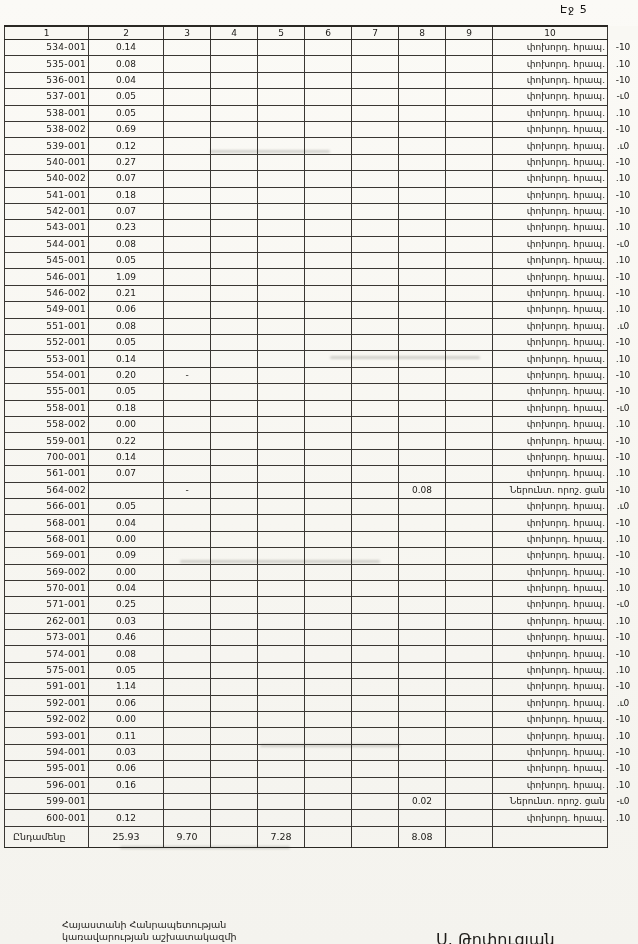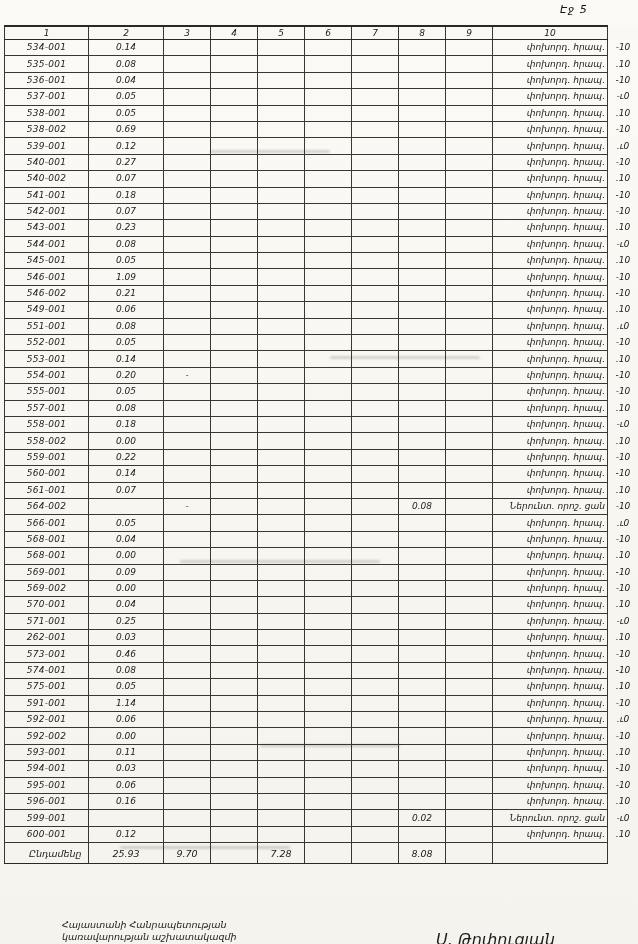--- a/index.html
+++ b/index.html
@@ -8,21 +8,20 @@
     background:#f6f5f1;
     font-family:"DejaVu Sans", sans-serif;
     color:#1c1b19;
     overflow:hidden;
   }
   .page{
     position:relative;
     width:638px;height:944px;
     background:
       linear-gradient(180deg, #fbfaf6 0%, #f7f6f1 55%, #f4f3ee 100%);
-    font-style: italic;
   }
   .page-num{
     position:absolute;
     top:3px;left:560px;
     font-size:11px;
     letter-spacing:1px;
     color:#141311;
   }
   table.scan{
     position:absolute;
@@ -42,38 +41,38 @@
     white-space:nowrap;
   }
   table.scan tr.hdr td{
     height:12px;
     text-align:center;
     font-size:9px;
     border-top:2px solid #2a2823;
     border-bottom:1.5px solid #2a2823;
     background:#f9f8f3;
   }
-  td.c-code{ text-align:center; padding-left:3px; letter-spacing:.3px;}
+  td.c-code{ text-align:right; padding-left:3px; letter-spacing:.3px;}
   td.c-val{ text-align:center; }
   td.c-mid{ text-align:center; color:#2a2824;}
   td.c-note{ text-align:right; padding-left:4px; }
   td.c-mark{
     border:none !important;
     background:transparent;
     text-align:center;
     padding-left:6px;
     font-size:7px;
     color:#4d4a44;
   }
   tr.total td{
     height:20px;
     font-size:9.5px;
     border-bottom:1.5px solid #2a2823;
   }
-  tr.total td.t-label{ text-align:left; padding-left:24px;margin-top:41px; }
+  tr.total td.t-label{ text-align:left; padding-left:8px;margin-top:41px; }
   
   .smudge{
     position:absolute;
     background:rgba(40,38,34,.18);
     filter:blur(1.2px);
     border-radius:2px;
     pointer-events:none;
   }
   .footer{
     position:absolute;
@@ -406,33 +405,20 @@
           <td class="c-mid"></td>
           <td class="c-mid"></td>
           <td class="c-mid"></td>
           <td class="c-mid"></td>
           <td class="c-val"></td>
           <td class="c-mid"></td>
           <td class="c-note">փոխորդ. հրապ.</td>
           <td class="c-mark">-10</td>
         </tr>
         <tr>
-          <td class="c-code">557-001</td>
-          <td class="c-val">0.08</td>
-          <td class="c-mid"></td>
-          <td class="c-mid"></td>
-          <td class="c-mid"></td>
-          <td class="c-mid"></td>
-          <td class="c-mid"></td>
-          <td class="c-val"></td>
-          <td class="c-mid"></td>
-          <td class="c-note">փոխորդ. հրապ.</td>
-          <td class="c-mark">․10</td>
-        </tr>
-        <tr>
           <td class="c-code">558-001</td>
           <td class="c-val">0.18</td>
           <td class="c-mid"></td>
           <td class="c-mid"></td>
           <td class="c-mid"></td>
           <td class="c-mid"></td>
           <td class="c-mid"></td>
           <td class="c-val"></td>
           <td class="c-mid"></td>
           <td class="c-note">փոխորդ. հրապ.</td>
@@ -458,21 +444,21 @@
           <td class="c-mid"></td>
           <td class="c-mid"></td>
           <td class="c-mid"></td>
           <td class="c-mid"></td>
           <td class="c-val"></td>
           <td class="c-mid"></td>
           <td class="c-note">փոխորդ. հրապ.</td>
           <td class="c-mark">-10</td>
         </tr>
         <tr>
-          <td class="c-code">560-001</td>
+          <td class="c-code">700-001</td>
           <td class="c-val">0.14</td>
           <td class="c-mid"></td>
           <td class="c-mid"></td>
           <td class="c-mid"></td>
           <td class="c-mid"></td>
           <td class="c-mid"></td>
           <td class="c-val"></td>
           <td class="c-mid"></td>
           <td class="c-note">փոխորդ. հրապ.</td>
           <td class="c-mark">֊10</td>

